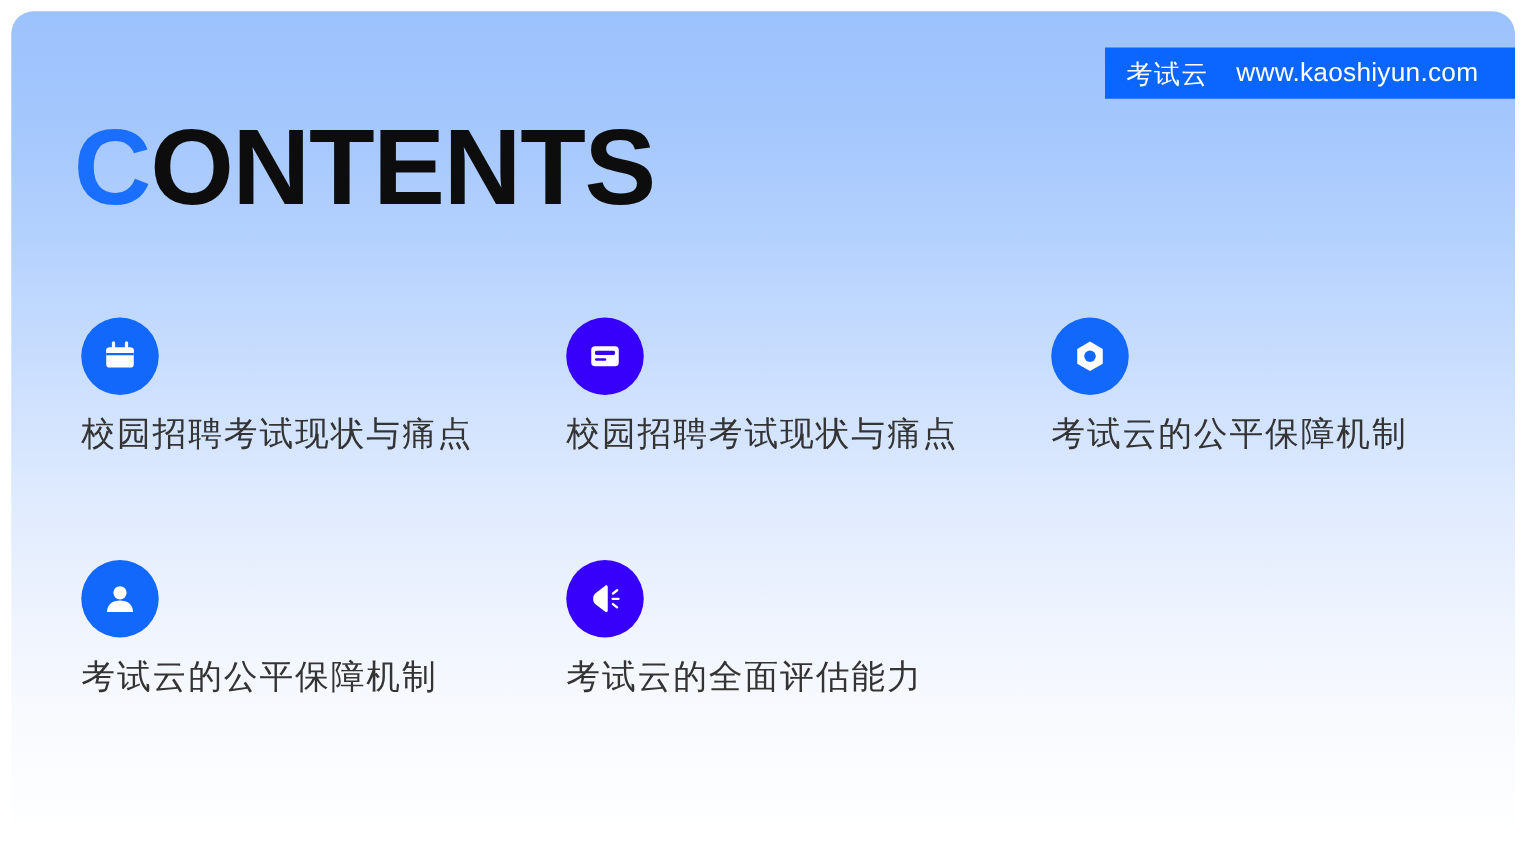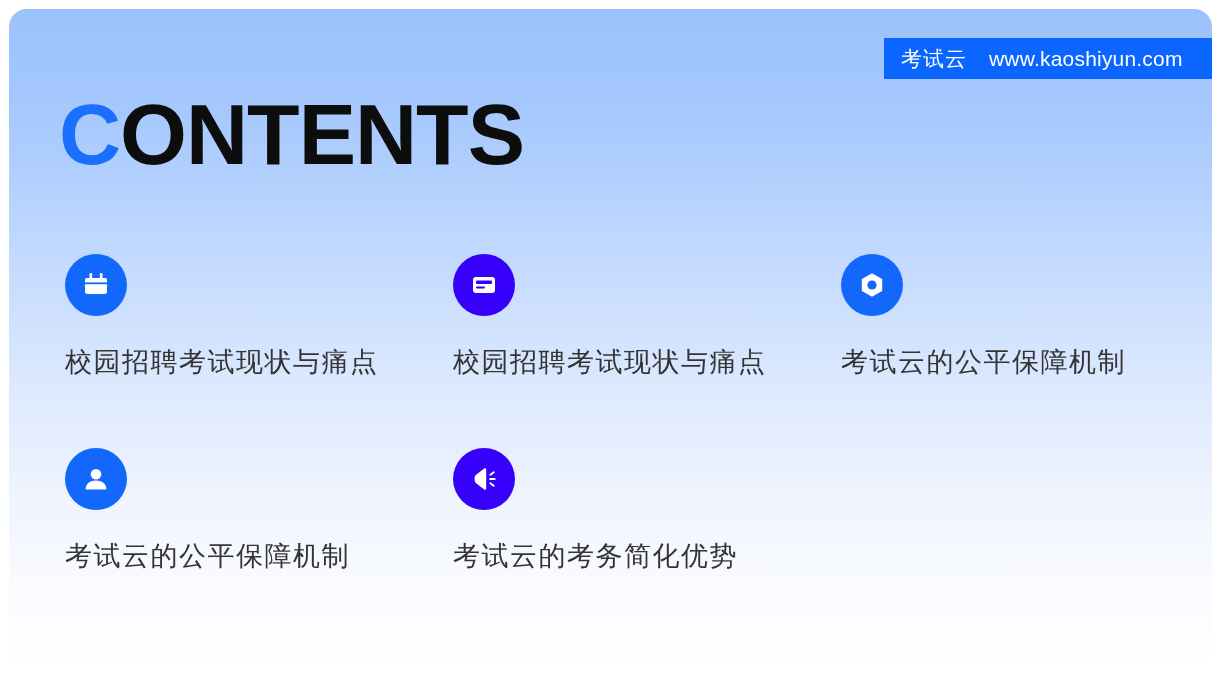--- a/index.html
+++ b/index.html
@@ -100,21 +100,21 @@
     display: flex;
     align-items: center;
     justify-content: center;
   }
   .icon-blue   { background: #1268fb; }
   .icon-purple { background: #3600fb; }
 
   .item-icon svg { display: block; }
 
   .item-label {
-    margin-top: 28px;
+    margin-top: 13px;
     font-size: 27px;
     color: #343434;
     letter-spacing: 1.5px;
     white-space: nowrap;
     font-weight: 400;
   }
 </style>
 </head>
 <body>
 
@@ -178,18 +178,18 @@
 
       <div class="item">
         <div class="item-icon icon-purple">
           <svg width="32" height="32" viewBox="0 0 32 32" aria-hidden="true">
             <path d="M18.2 6.6 L18.2 25.4 C18.2 26.6 17 27.1 16.2 26.4 L8.4 20.4 C7.2 19.6 6.6 18.2 6.6 16.8 L6.6 15.2 C6.6 13.8 7.2 12.4 8.4 11.6 L16.2 5.6 C17 4.9 18.2 5.4 18.2 6.6 Z" fill="#ffffff"></path>
             <rect x="21.2" y="15.1" width="6.5" height="1.9" rx="0.95" fill="#ffffff"></rect>
             <rect x="21.0" y="9.6" width="6.1" height="1.9" rx="0.95" fill="#ffffff" transform="rotate(-38 24 10.5)"></rect>
             <rect x="21.0" y="20.6" width="6.1" height="1.9" rx="0.95" fill="#ffffff" transform="rotate(38 24 21.5)"></rect>
           </svg>
         </div>
-        <div class="item-label">考试云的考务简化优势</div>
+        <div class="item-label">考试云的全面评估能力</div>
       </div>
 
     </div>
   </div>
 </div>
 
 </body></html>

